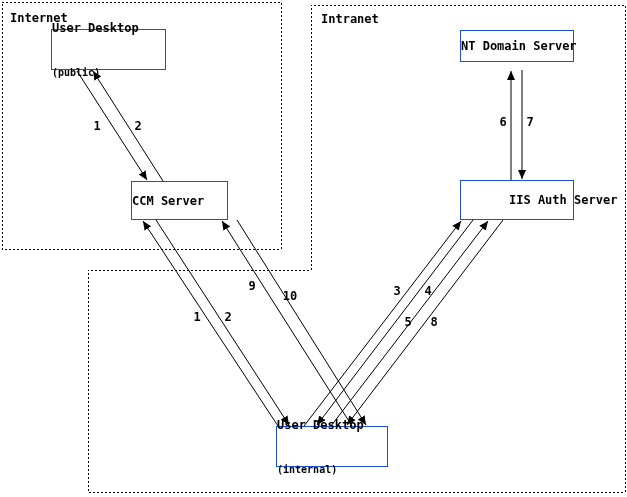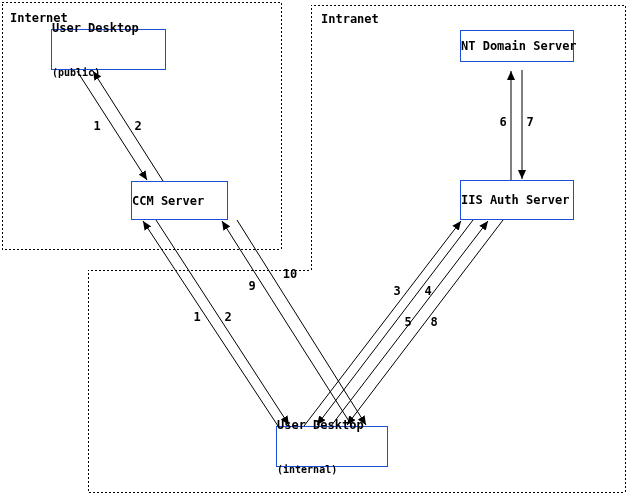--- a/index.html
+++ b/index.html
@@ -55,36 +55,36 @@
   <div class="node" style="left: 131px; top: 181px; width: 97px; height: 39px;">
     <div class="node-title">CCM Server</div>
 
   </div>
 
   <div class="node" style="left: 460px; top: 30px; width: 114px; height: 32px;">
     <div class="node-title">NT Domain Server</div>
 
   </div>
 
-  <div class="node" style="left: 460px; top: 180px; width: 114px; height: 40px;">
+  <div class="node" style="left: 460px; top: 180px; width: 114px; height: 40px; padding-left: 48px;">
     <div class="node-title">IIS Auth Server</div>
 
   </div>
 
   <div class="node" style="left: 276px; top: 426px; width: 112px; height: 41px;">
     <div class="node-title">User Desktop</div>
     <div class="node-subtitle">(internal)</div>
   </div>
 
   <span class="edge-label" style="left: 97px; top: 126px;">1</span>
   <span class="edge-label" style="left: 138px; top: 126px;">2</span>
   <span class="edge-label" style="left: 503px; top: 122px;">6</span>
   <span class="edge-label" style="left: 530px; top: 122px;">7</span>
   <span class="edge-label" style="left: 197px; top: 317px;">1</span>
   <span class="edge-label" style="left: 228px; top: 317px;">2</span>
   <span class="edge-label" style="left: 252px; top: 286px;">9</span>
-  <span class="edge-label" style="left: 290px; top: 274px;">10</span>
+  <span class="edge-label" style="left: 290px; top: 296px;">10</span>
   <span class="edge-label" style="left: 397px; top: 291px;">3</span>
   <span class="edge-label" style="left: 428px; top: 291px;">4</span>
   <span class="edge-label" style="left: 408px; top: 322px;">5</span>
   <span class="edge-label" style="left: 434px; top: 322px;">8</span>
 
 </div>
 
 </body></html>

